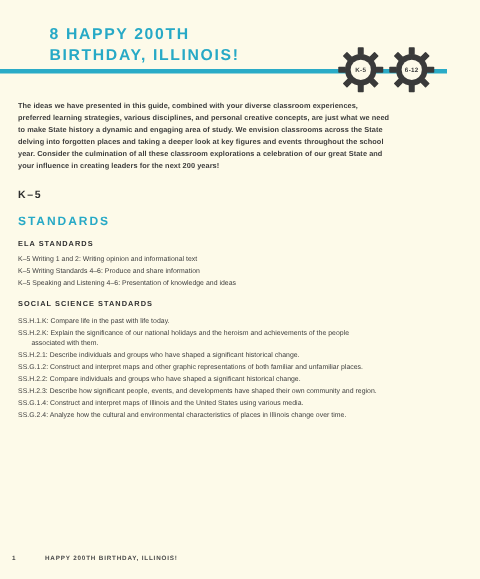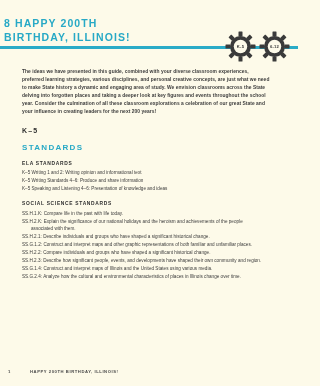--- a/index.html
+++ b/index.html
@@ -16,21 +16,21 @@
     position: relative;
   }
 
   
   .header {
     position: relative;
     height: 58px;
   }
   .page-title {
     position: absolute;
-    left: 4px;
+    left: 33px;
     top: 17px;
     font-size: 10.5px;
     font-weight: bold;
     line-height: 13.5px;
     letter-spacing: 1.1px;
     color: #27A9C6;
     text-transform: uppercase;
     white-space: pre-line;
     margin: 0;
   }
@@ -63,21 +63,21 @@
     position: relative;
     z-index: 2;
     font-size: 4.2px;
     font-weight: bold;
     letter-spacing: 0.2px;
     color: #3a3a3a;
   }
 
   
   .content {
-    padding: 10px 17px 0 22px;
+    padding: 10px 17px 0 12px;
   }
   .intro {
     font-size: 4.9px;
     line-height: 8.1px;
     font-weight: bold;
     color: #3c3c3c;
     margin: 0 0 10px 0;
     max-width: 248px;
     letter-spacing: 0.05px;
   }

